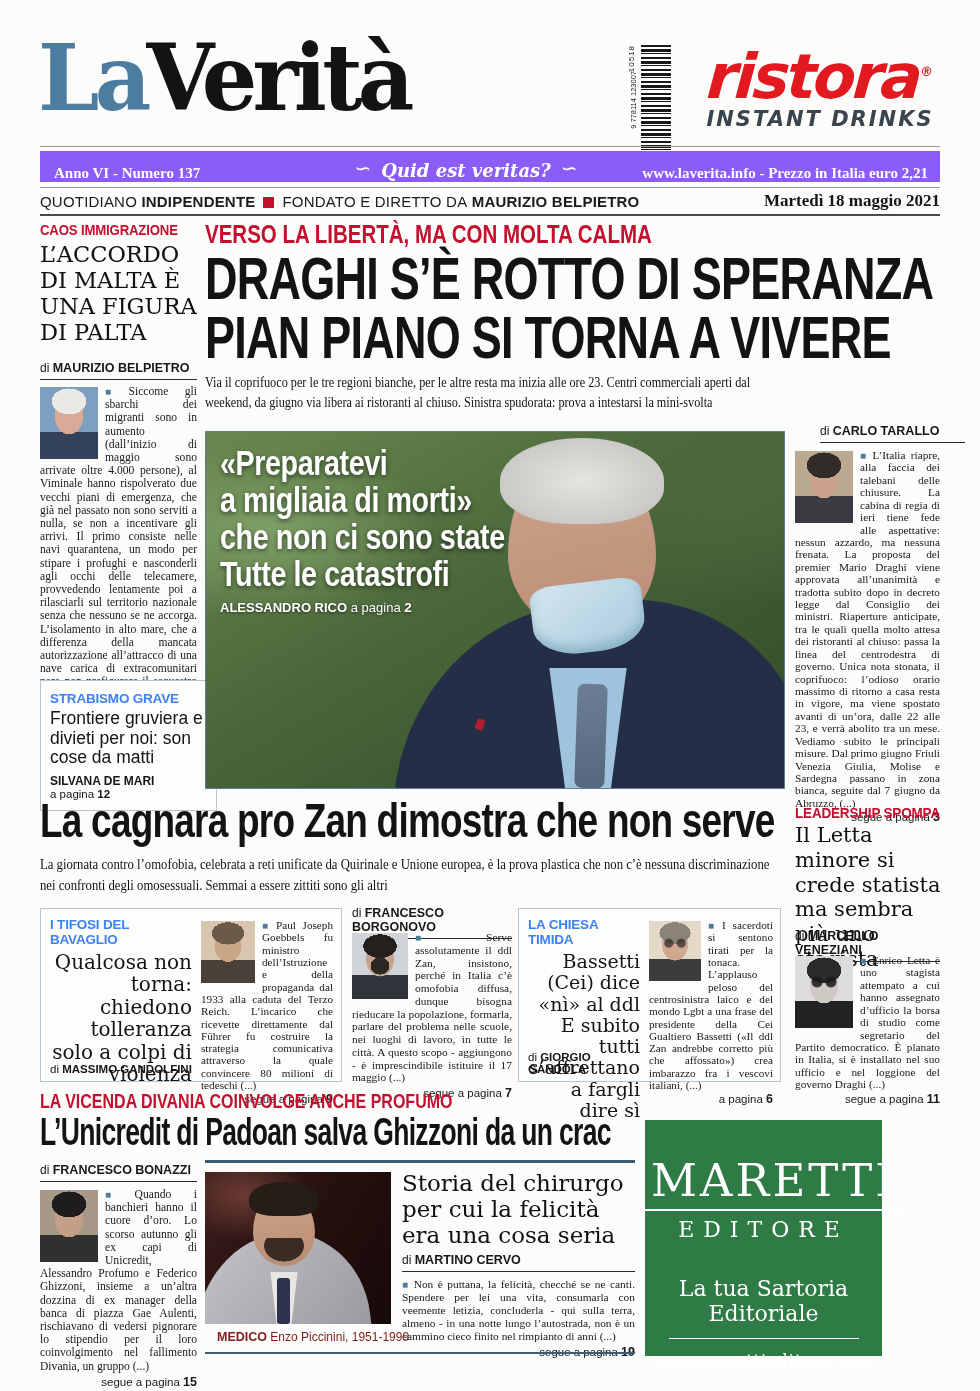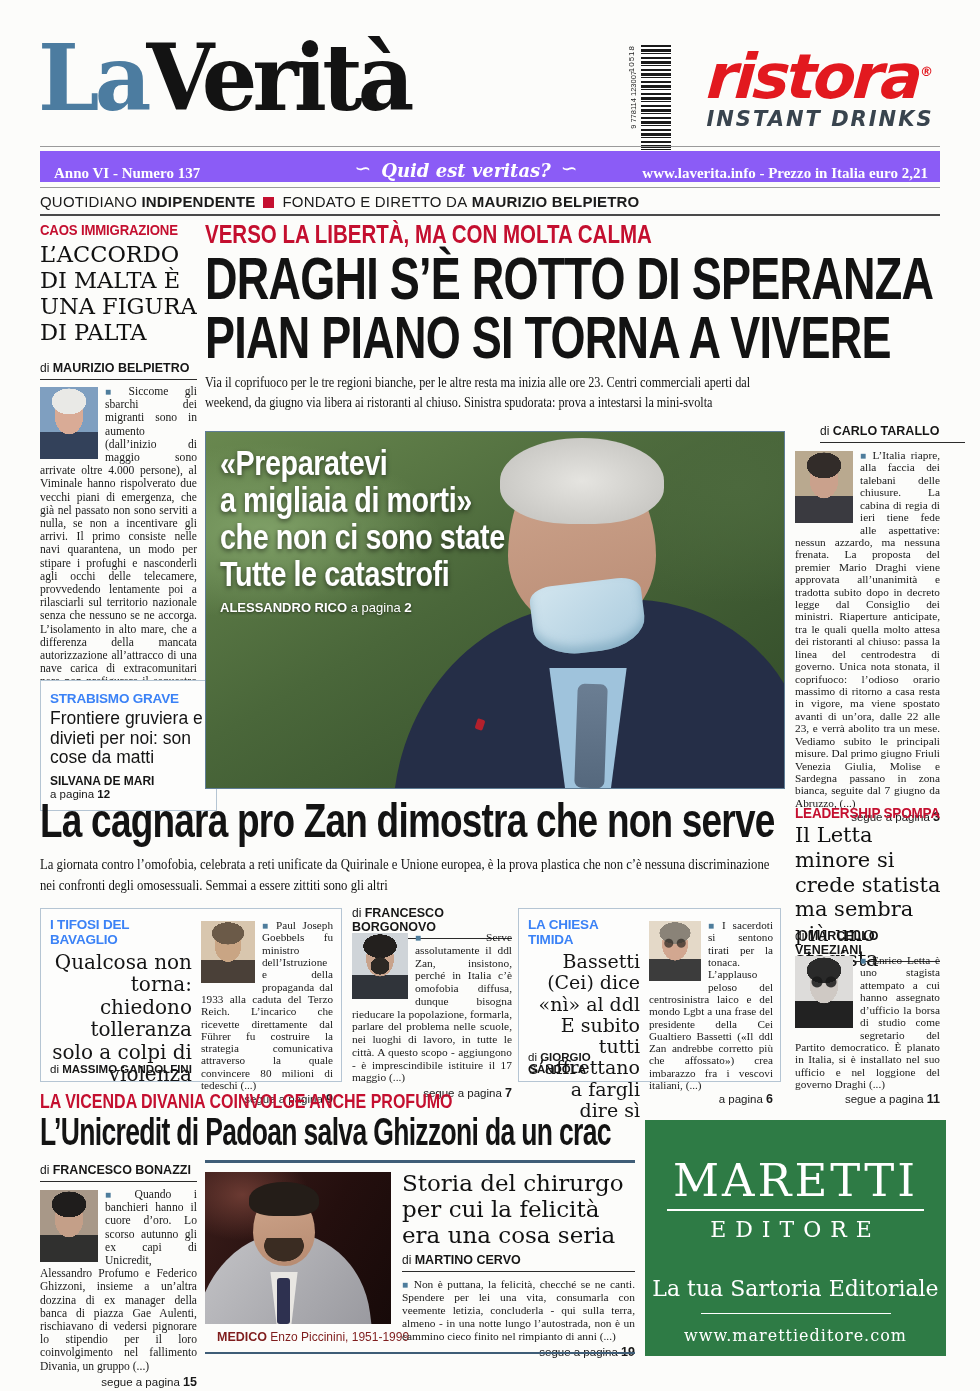--- a/index.html
+++ b/index.html
@@ -109,20 +109,21 @@
   <div class="abs strip" style="left:40px;top:151px;width:900px;">
     <div style="padding-left:14px;width:280px;">Anno VI - Numero 137</div>
     <div style="flex:1;text-align:center;"><span class="swash">∽</span><span class="motto">Quid est veritas?</span><span class="swash">∽</span></div>
     <div style="padding-right:12px;width:330px;text-align:right;">www.laverita.info - Prezzo in Italia euro 2,21</div>
   </div>
   <div class="abs hr" style="left:40px;top:187px;width:900px;"></div>
 
   <div class="abs subrow" style="left:40px;top:193px;width:620px;">
     <span>QUOTIDIANO</span>&nbsp;<b>INDIPENDENTE</b><span class="redsq"></span><span>FONDATO E DIRETTO DA</span>&nbsp;<b>MAURIZIO BELPIETRO</b>
   </div>
+  <div class="abs dateline" style="left:640px;top:191px;width:300px;">Martedì 18 maggio 2021</div>
   <div class="abs" style="left:40px;top:214px;width:900px;height:2px;background:#4a4a4a;"></div>
 
   <div class="abs redlab" style="left:40px;top:221px;"><span style="transform:scaleX(.88);">CAOS IMMIGRAZIONE</span></div>
   <div class="abs serif-title" style="left:40px;top:241px;width:160px;font-size:22.5px;line-height:1.16;">L’ACCORDO DI MALTA È UNA FIGURA DI PALTA</div>
   <div class="abs byline" style="left:40px;top:361px;width:157px;">
     <span>di</span> <span class="nm">MAURIZIO BELPIETRO</span>
   </div>
   <div class="abs body" style="left:40px;top:385px;width:157px;">
     <span class="hs" style="--bg:#7f9fc0;--hair:#e9e9e6;--skin:#d9ab96;--suit:#33415a;"></span>
     <span class="bullet">■</span><span>Siccome gli sbarchi dei migranti sono in aumento (dall’inizio di maggio sono arrivate oltre 4.000 persone), al Viminale hanno rispolverato due vecchi piani di emergenza, che già nel passato non sono serviti a nulla, se non a incentivare gli arrivi. Il primo consiste nelle navi quarantena, un modo per stipare i profughi e nasconderli agli occhi delle telecamere, provvedendo lentamente poi a rilasciarli sul territorio nazionale senza che nessuno se ne accorga. L’isolamento in alto mare, che a differenza della mancata autorizzazione all’attracco di una nave carica di extracomunitari pare non prefigurare il sequestro (...)</span>
@@ -250,21 +251,21 @@
   <div class="abs serif-title" style="left:402px;top:1170px;width:235px;font-size:23px;line-height:1.14;">Storia del chirurgo per cui la felicità era una cosa seria</div>
   <div class="abs byline" style="left:402px;top:1253px;width:233px;">
     <span>di</span> <span class="nm">MARTINO CERVO</span>
   </div>
   <div class="abs body" style="left:402px;top:1278px;width:233px;font-size:11.4px;line-height:1.14;">
     <span class="bullet">■</span><span>Non è puttana, la felicità, checché se ne canti. Spendere per lei una vita, consumarla con veemente letizia, concluderla - qui sulla terra, almeno - in una notte lungo l’autostrada, non è un cammino cieco finito nel rimpianto di anni (...)</span>
     <div class="segue"><span>segue a pagina</span> <b>19</b></div>
   </div>
   <div class="abs" style="left:205px;top:1352px;width:430px;height:2px;background:#3f5d77;"></div>
 
-  <div class="abs ad" style="left:645px;top:1120px;width:301px;height:236px;">
+  <div class="abs ad" style="left:645px;top:1120px;width:237px;height:236px;">
     <div style="margin-top:38px;">
       <div class="l1">MARETTI</div>
       <div class="l2">EDITORE</div>
     </div>
     <div class="tg" style="margin-top:34px;">La tua Sartoria Editoriale</div>
     <div class="rl"></div>
     <div class="url">www.marettieditore.com</div>
   </div>
 
 </div>

